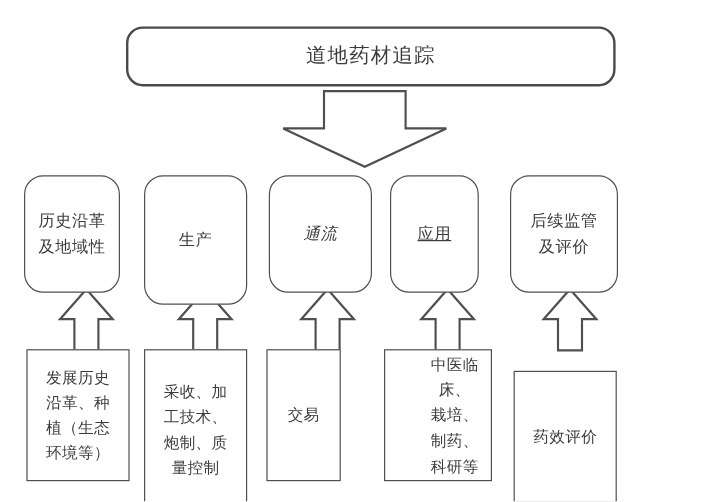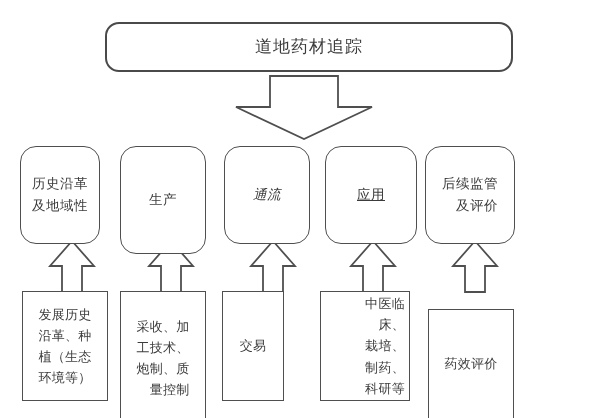--- a/index.html
+++ b/index.html
@@ -23,21 +23,21 @@
     top: 0;
     width: 604px;
     height: 418px;
   }
   .node {
     position: absolute;
     box-sizing: border-box;
     display: flex;
     align-items: center;
     justify-content: center;
-    text-align: right;
+    text-align: center;
     color: #3c3c3c;
     z-index: 3;
   }
   .title-node {
     border: 2px solid #4a4a4a;
     border-radius: 14px;
     background: #ffffff;
     font-size: 17px;
     letter-spacing: 1px;
     line-height: 1.3;
@@ -88,21 +88,21 @@
       <div class="node level1-node" style="left: 20px; top: 146px; width: 80px; height: 98px;">
         <span class="node-label">历史沿革
 及地域性</span>
       </div>
       <div class="node level1-node" style="left: 120px; top: 146px; width: 86px; height: 108px;">
         <span class="node-label">生产</span>
       </div>
       <div class="node level1-node" style="left: 224px; top: 146px; width: 86px; height: 98px; font-style: italic;">
         <span class="node-label">通流</span>
       </div>
-      <div class="node level1-node" style="left: 325px; top: 146px; width: 92px; height: 98px; text-decoration: underline;">
+      <div class="node level1-node" style="left: 325px; top: 146px; width: 74px; height: 98px; text-decoration: underline;">
         <span class="node-label">应用</span>
       </div>
       <div class="node level1-node" style="left: 425px; top: 146px; width: 90px; height: 98px;">
         <span class="node-label">后续监管
 及评价</span>
       </div>
     </div>
   <div id="level2-container">
       <div class="node level2-node" style="left: 22px; top: 291px; width: 86px; height: 110px;">
         <span class="node-label">发展历史

